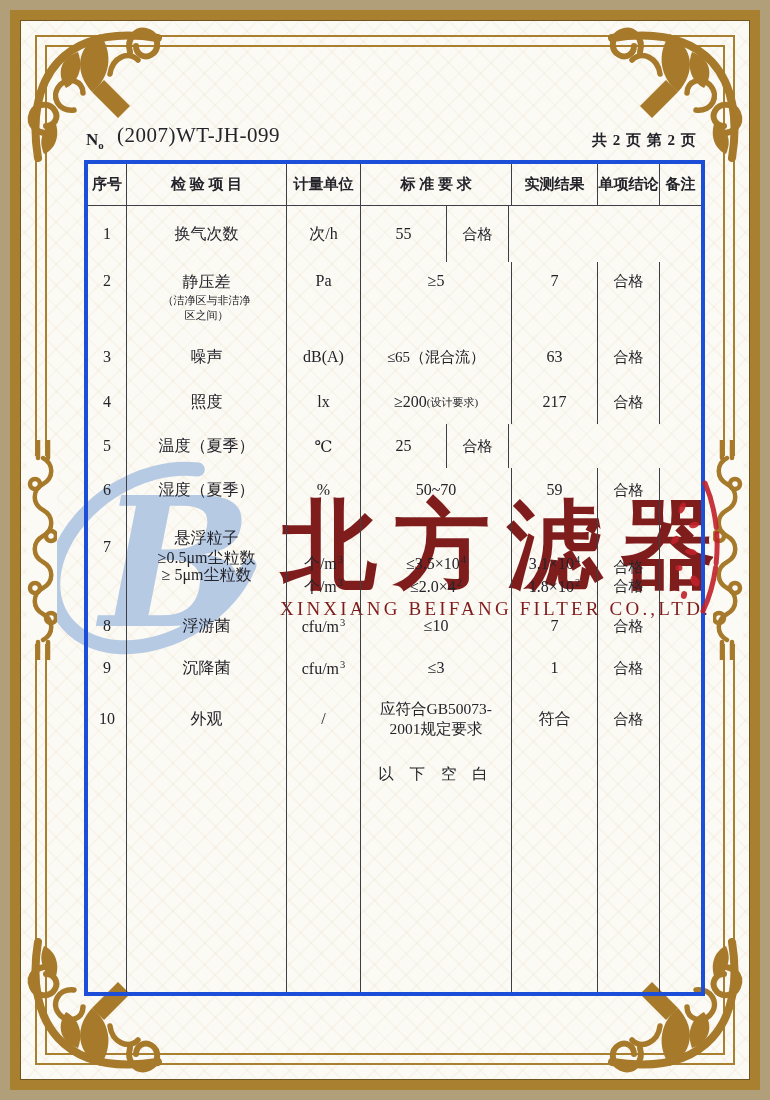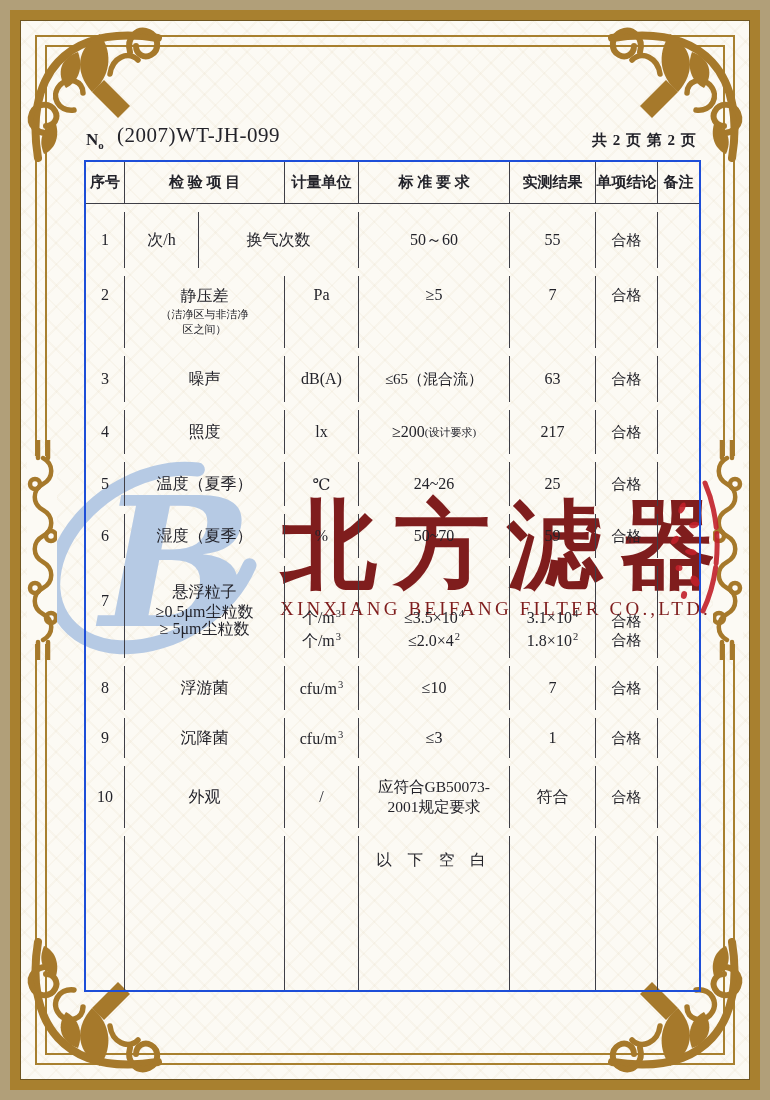--- a/index.html
+++ b/index.html
@@ -39,21 +39,21 @@
   .wm-cn{position:absolute;left:281px;top:497px;z-index:1;white-space:nowrap;
     font-family:"DejaVu Sans",sans-serif;font-weight:bold;
     font-size:96px;line-height:96px;letter-spacing:17px;color:#7f1d1d}
   .wm-en{position:absolute;left:280px;top:598px;z-index:1;white-space:nowrap;
     font-family:Liberation Serif, serif;font-size:19px;letter-spacing:3.2px;color:#7f1d1d}
   .stamp{position:absolute;left:648px;top:478px;z-index:3;opacity:.9}
 
   
   .table{
     position:absolute;left:84px;top:160px;width:613px;height:828px;
-    border:2px solid #1d4ed8;display:flex;flex-direction:column;z-index:2;gap:8px;
+    border:4px solid #1d4ed8;display:flex;flex-direction:column;z-index:2;
   }
   .row{display:flex}
   .cell{
     box-sizing:border-box;border-right:1.5px solid #3e3e46;
     display:flex;align-items:center;justify-content:center;
     text-align:center;font-size:16px;
   }
   .cell:last-child{border-right:none}
   .c0{width:39px}.c1{width:160px}.c2{width:74px}.c3{width:151px}.c4{width:86px}.c5{width:62px}.c6{width:41px}
   .hdr .cell{border-bottom:1.5px solid #3e3e46;font-weight:bold;font-size:15px}
@@ -200,23 +200,22 @@
     <div class="cell c1">检 验 项 目</div>
     <div class="cell c2">计量单位</div>
     <div class="cell c3">标 准 要 求</div>
     <div class="cell c4">实测结果</div>
     <div class="cell c5">单项结论</div>
     <div class="cell c6">备注</div>
   </div>
 
   <div class="row r1">
     <div class="cell c0">1</div>
+    <div class="cell c1">换气次数</div>
     <div class="cell c2">次/h</div>
-    <div class="cell c1">换气次数</div>
-    <div class="cell c3">50～60</div>
     <div class="cell c4">55</div>
     <div class="cell c5 f15">合格</div>
     <div class="cell c6"></div>
   </div>
 
   <div class="row r2">
     <div class="cell c0 top">2</div>
     <div class="cell c1 col vtop">
       <span>静压差</span>
       <span class="note">（洁净区与非洁净</span>
@@ -249,21 +248,20 @@
     </div>
     <div class="cell c4">217</div>
     <div class="cell c5 f15">合格</div>
     <div class="cell c6"></div>
   </div>
 
   <div class="row r5">
     <div class="cell c0">5</div>
     <div class="cell c1">温度（夏季）</div>
     <div class="cell c2">℃</div>
-    <div class="cell c3">24~26</div>
     <div class="cell c4">25</div>
     <div class="cell c5 f15">合格</div>
     <div class="cell c6"></div>
   </div>
 
   <div class="row r6">
     <div class="cell c0">6</div>
     <div class="cell c1">湿度（夏季）</div>
     <div class="cell c2">%</div>
     <div class="cell c3">50~70</div>

